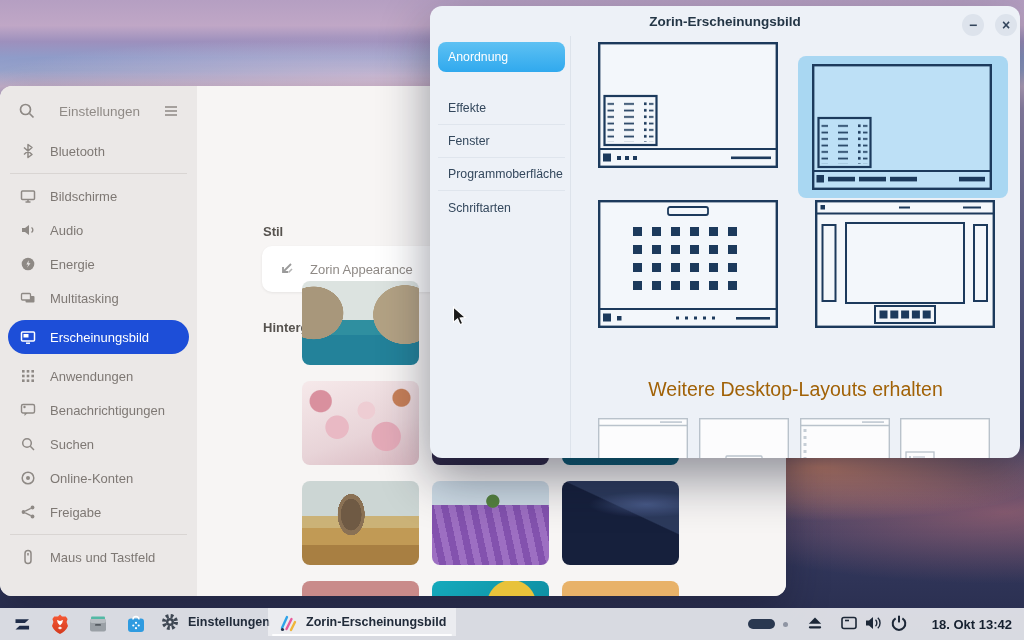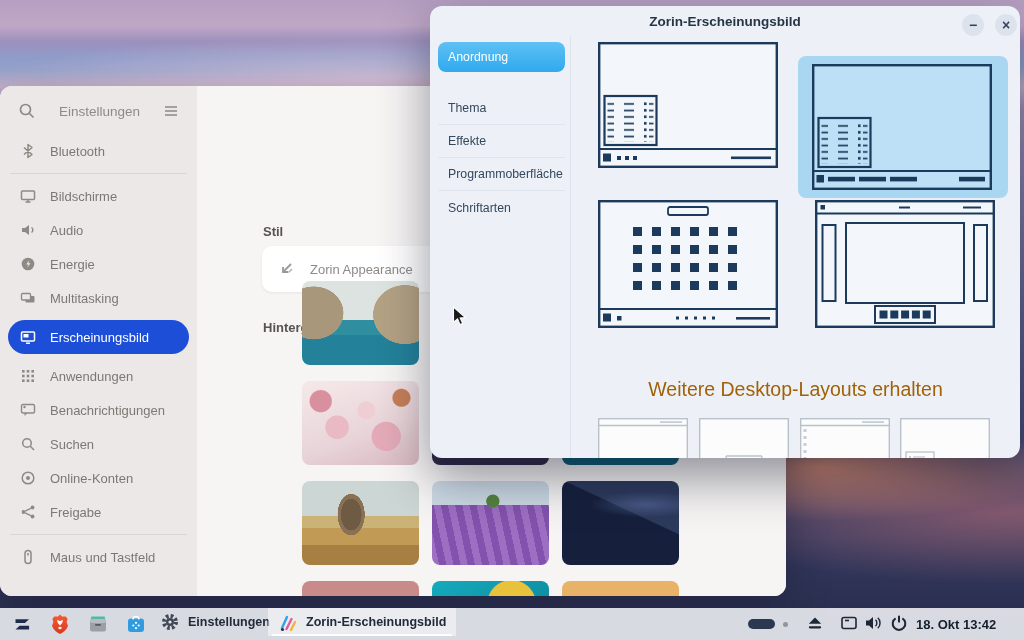--- a/index.html
+++ b/index.html
@@ -117,21 +117,21 @@
     padding:0 10px; cursor:pointer; }
   .task-label { font-size:12.5px; font-weight:bold; color:#212b3a; white-space:nowrap; }
   .task.active { background:rgba(252,252,254,0.55); }
   .task.active::after { content:""; position:absolute; left:4px; right:4px; bottom:0;
     height:2.5px; background:rgba(255,255,255,0.95); border-radius:2px; }
   .ws-pill { position:absolute; left:748px; top:11px; width:27px; height:10px;
     border-radius:5px; background:#2a3850; }
   .ws-dot { position:absolute; left:783px; top:13.5px; width:5px; height:5px;
     border-radius:50%; background:#8f95a3; }
   .sys { position:absolute; top:6px; width:18px; height:18px; }
-  .clock { position:absolute; left:916px; top:9px; width:96px; text-align:left;
+  .clock { position:absolute; left:916px; top:9px; width:96px; text-align:right;
     font-size:13px; font-weight:bold; color:#15202f; }
 
   svg { display:block; }
 </style>
 </head>
 <body>
 
 <div class="desktop">
 
   <svg width="0" height="0" style="position:absolute">
@@ -326,22 +326,22 @@
 
   <div class="appearance-window">
     <div class="a-titlebar">
       <div class="a-title">Zorin-Erscheinungsbild</div>
       <button class="a-btn a-min">−</button>
       <button class="a-btn a-close">×</button>
     </div>
 
     <nav class="a-nav">
       <div class="a-item sel">Anordnung</div>
-      <div class="a-item">Thema</div>
       <div class="a-item">Effekte</div>
+      <div class="a-item">Fenster</div>
       <div class="a-item">Programmoberfläche</div>
       <div class="a-item">Schriftarten</div>
     </nav>
     <div class="a-vline"></div>
 
     <section class="a-content">
       <div class="lay-sel-bg"></div>
 
       <svg class="lay" style="left:27px; top:6px;" width="180" height="126" viewBox="0 0 180 126">
         <rect x="1.2" y="1.2" width="177.6" height="123.6" fill="#f3f7fb" stroke="#1c3a5c" stroke-width="2.4"></rect>

